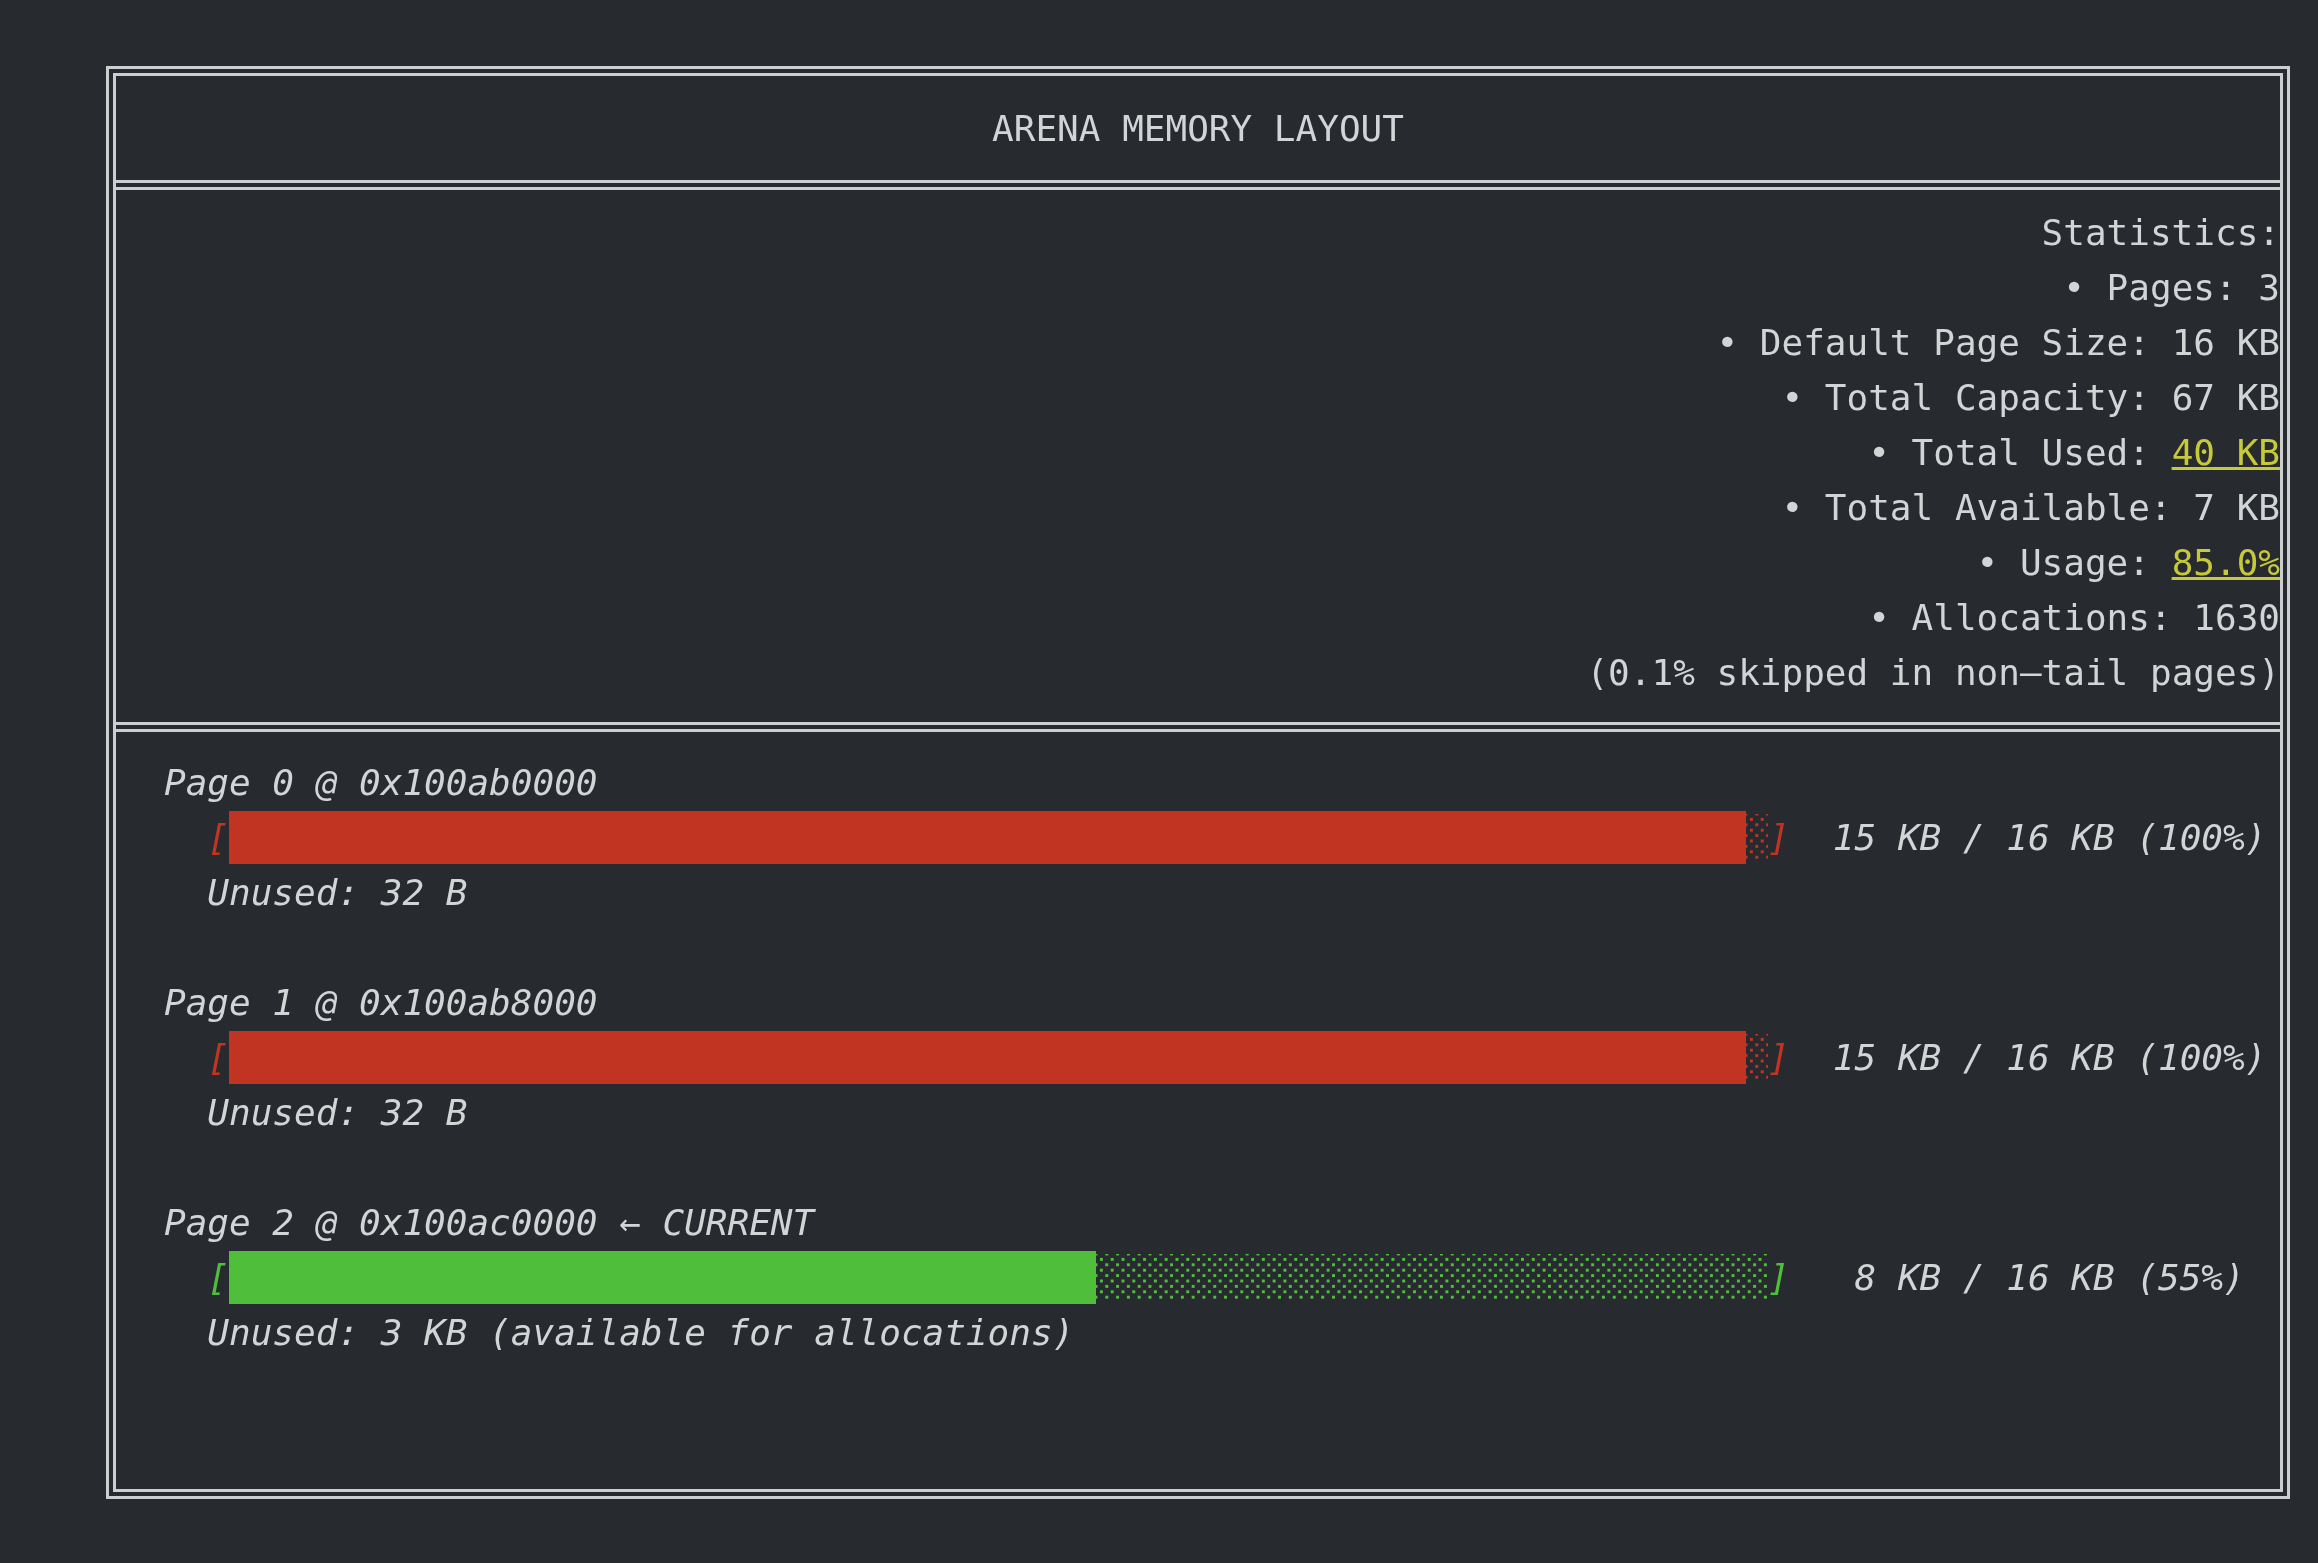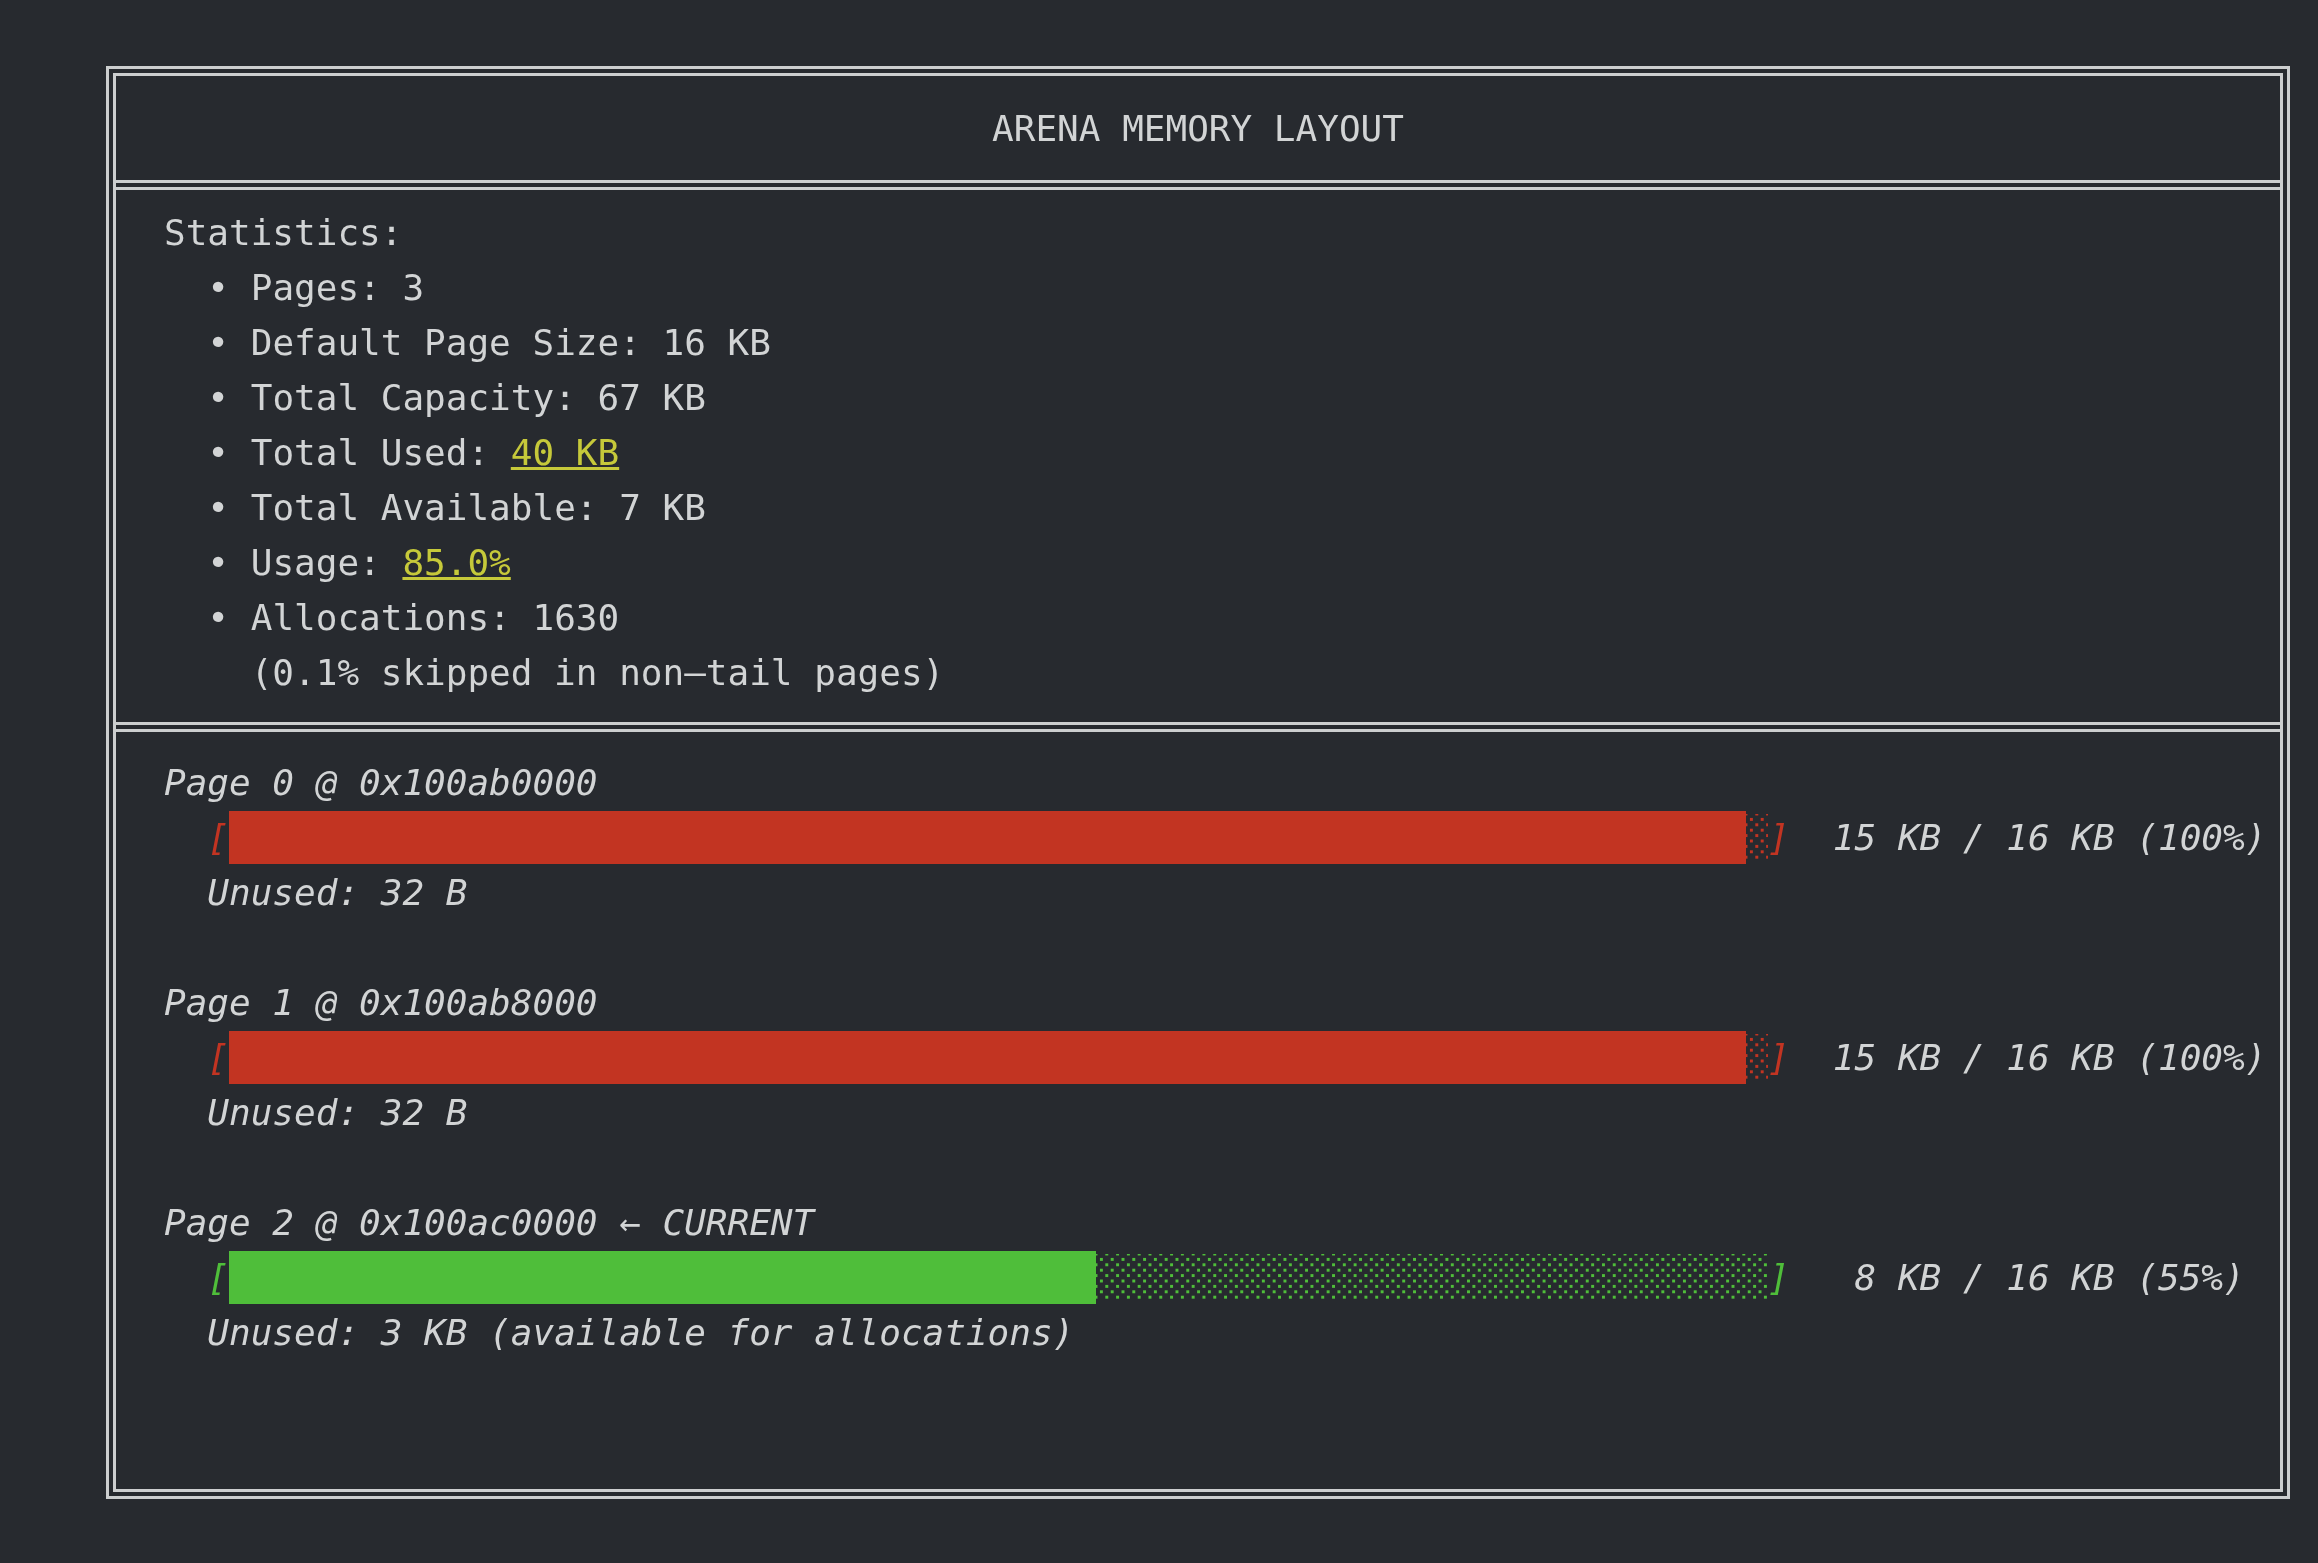--- a/index.html
+++ b/index.html
@@ -23,20 +23,21 @@
     border:10px double var(--border);
     margin-left:36px;
   }
   .title-section{
     height:104px;
     display:flex;align-items:center;justify-content:center;
   }
   .stats-section{
     border-top:10px double var(--border);
     padding:15px 0 21.6px 48px;
+    text-align:right;
   }
   .stats-heading{height:55px;line-height:55px;white-space:pre;}
   .stat-line{height:55px;line-height:55px;padding-left:2ch;white-space:pre;}
   .stat-line .bullet{margin-right:1ch;}
   .stat-line .hl{color:var(--hl);text-decoration:underline;}
   .stat-footnote{height:55px;line-height:55px;padding-left:4ch;white-space:pre;}
   .pages-section{
     border-top:10px double var(--border);
     padding:23px 0 0 48px;
     font-style:italic;

